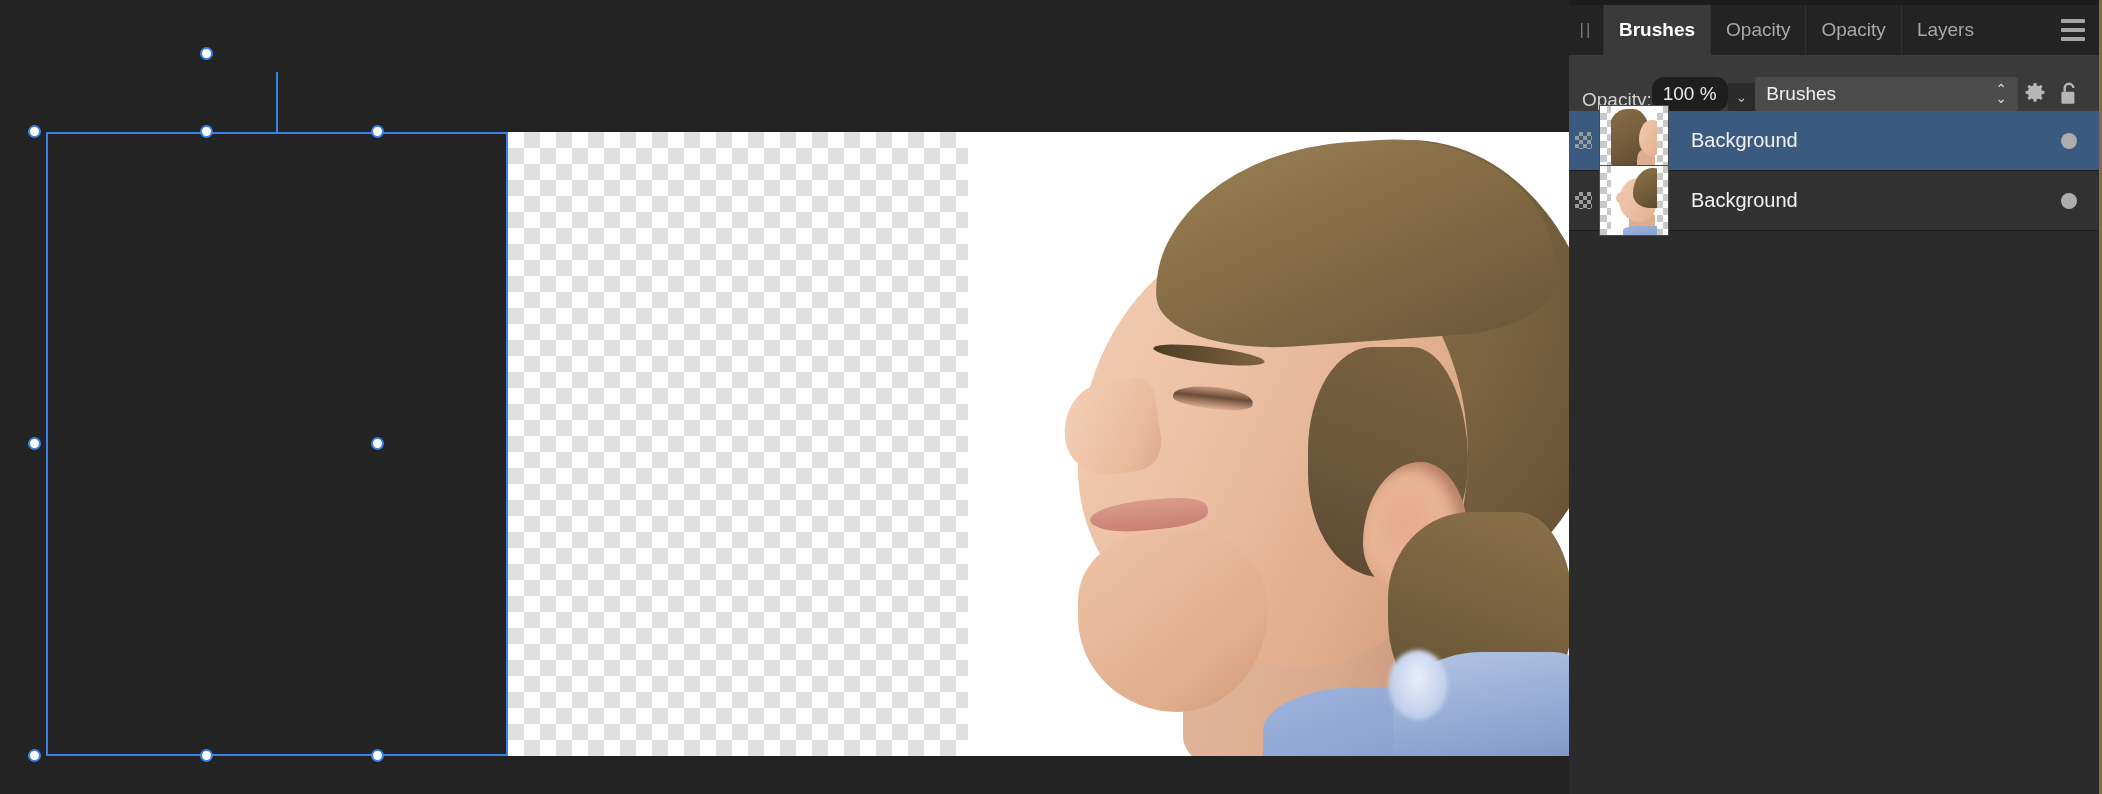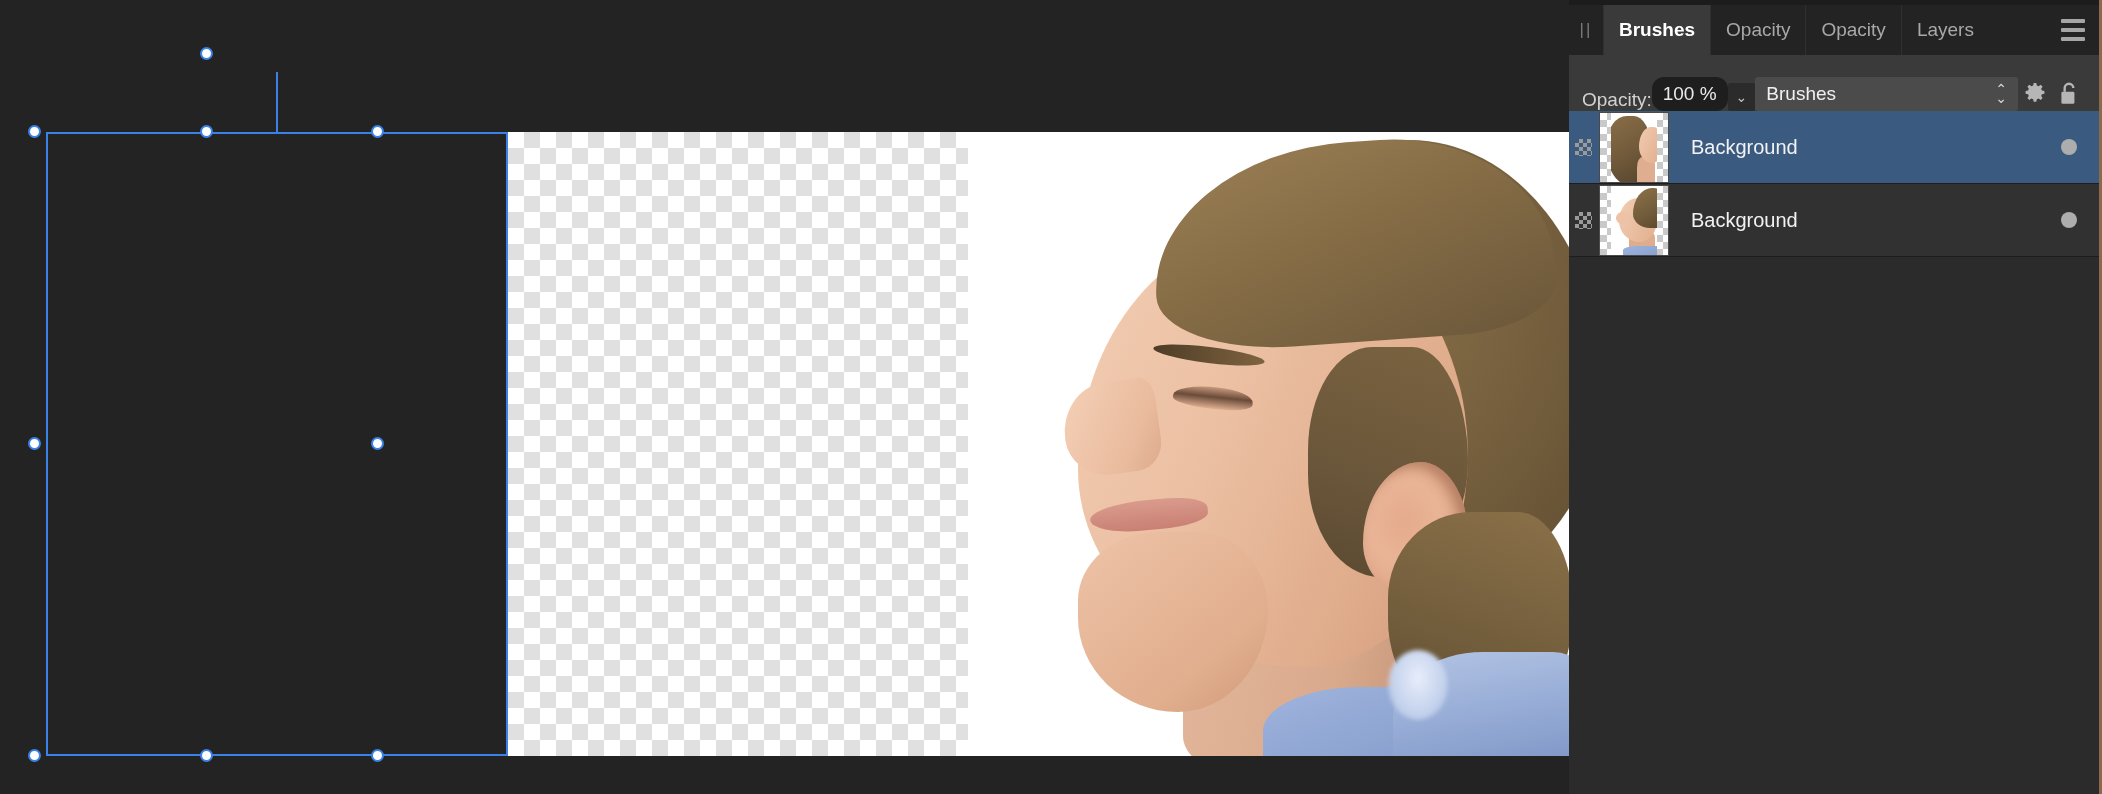--- a/index.html
+++ b/index.html
@@ -192,21 +192,21 @@
     flex: 1; display: flex; align-items: center; justify-content: space-between;
     background: #4b4b4b; color: #f0f0f0; font-size: 19px;
     padding: 6px 11px; border-radius: 3px; height: 34px;
   }
   .spin { display: flex; flex-direction: column; line-height: .62; font-size: 14px; color: #d6d6d6; }
   .icon-btn { display: flex; align-items: center; justify-content: center; width: 34px; height: 34px; }
 
   .layer-list { background: #2b2b2b; }
   .layer-row {
     display: flex; align-items: center;
-    height: 73px; border-bottom: 1px solid #1d1d1d;
+    height: 60px; border-bottom: 1px solid #1d1d1d;
     background: #313131;
   }
   .layer-row.selected { background: #3b5a80; }
   .alpha-cell {
     width: 29px; display: flex; align-items: center; justify-content: center;
   }
   .alpha-chip {
     width: 17px; height: 17px;
     background-color: transparent;
     background-image:

